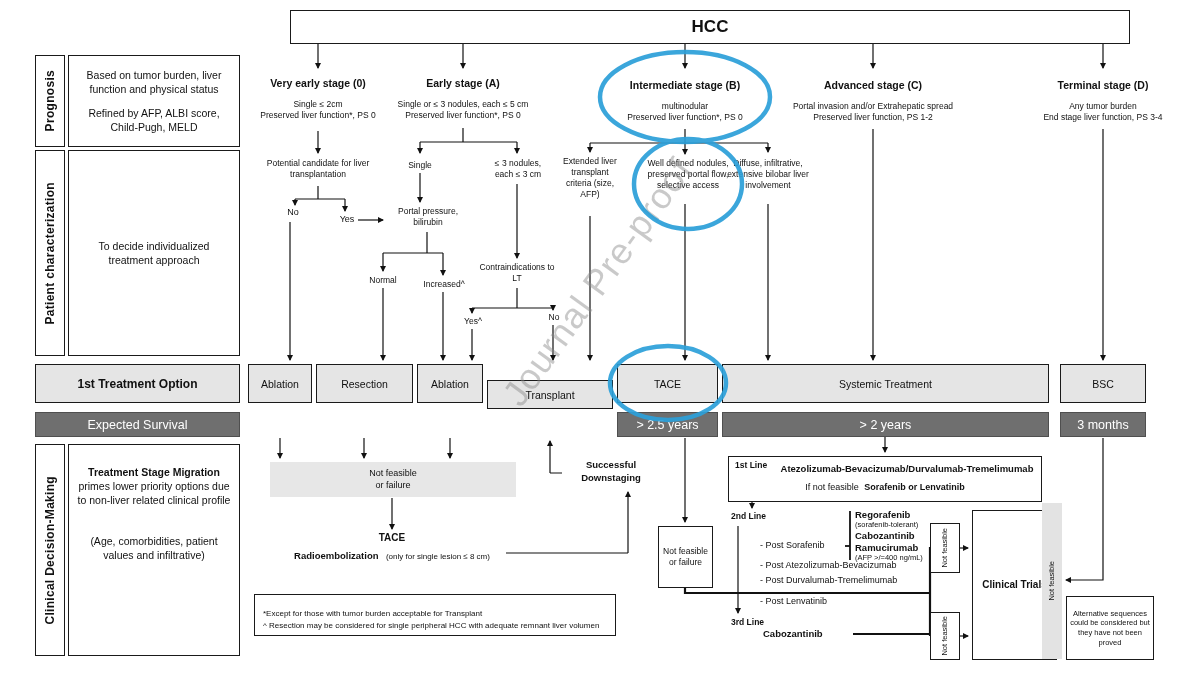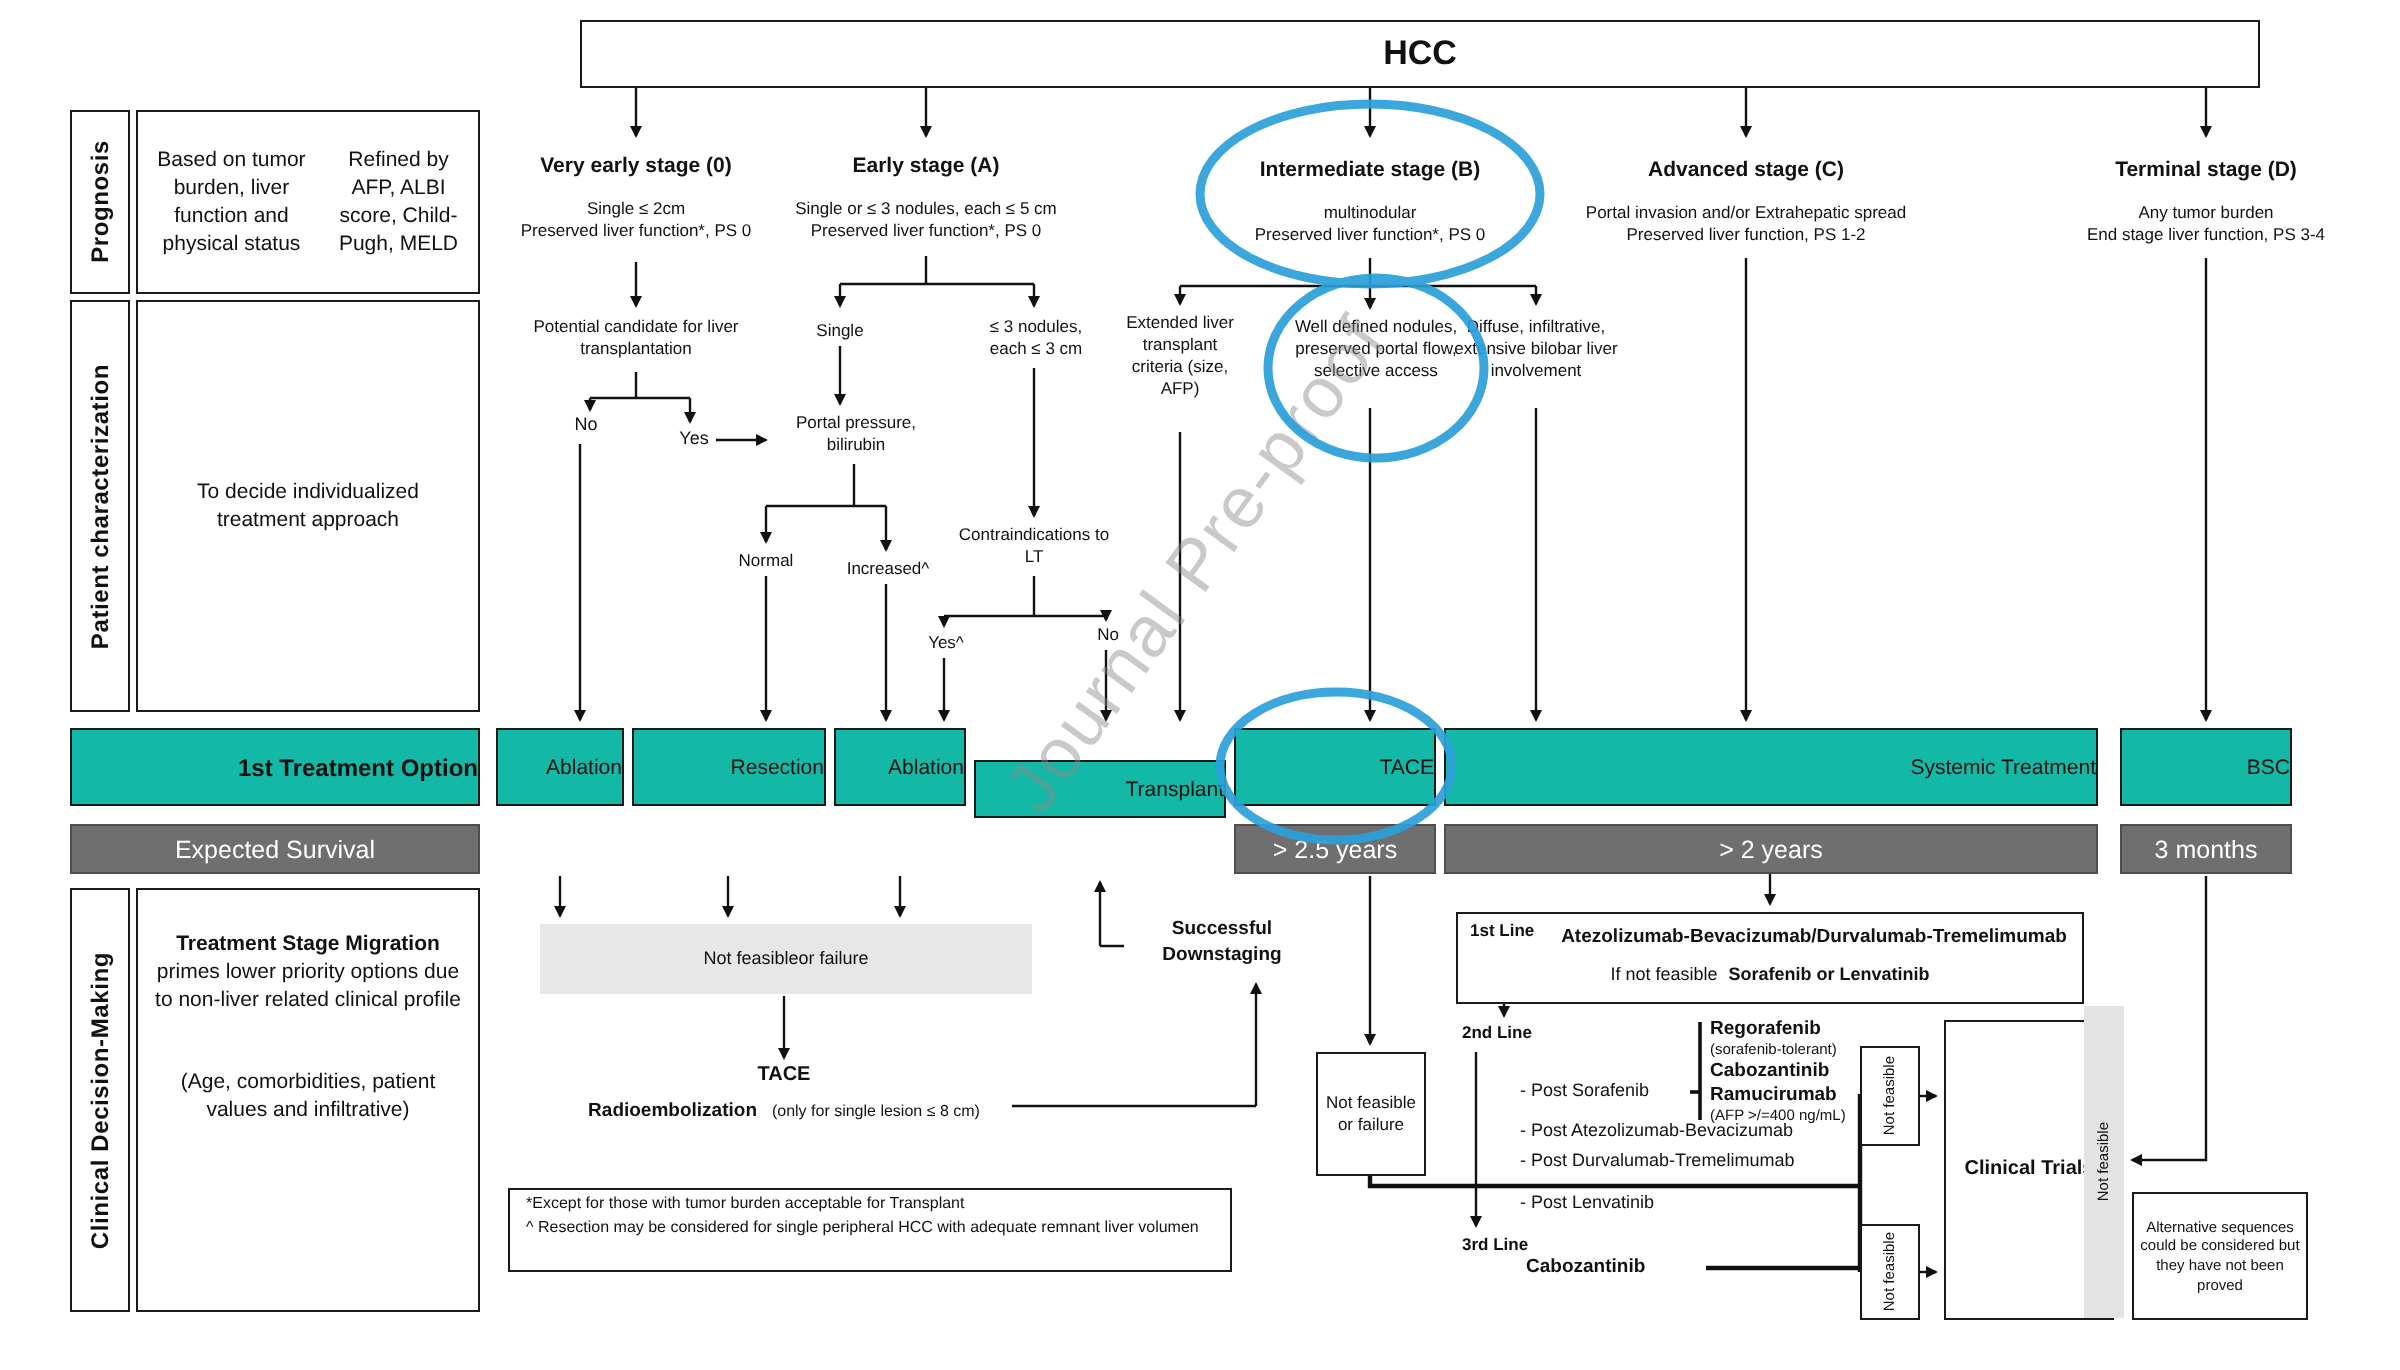--- a/index.html
+++ b/index.html
@@ -7,25 +7,25 @@
   #root {
     position: relative; width: 1200px; height: 685px;
     font-family: "Liberation Sans", sans-serif; color: #111; background: #fff; overflow: hidden;
   }
   .abs { position: absolute; }
   .c { text-align: center; }
   .b { font-weight: bold; }
   .bx  { border: 1.4px solid #1a1a1a; background: #fff; }
   .bx2 { border: 1px solid #1a1a1a; background: #fff; }
   .flexc { display: flex; align-items: center; justify-content: center; }
-  .flexcol { display: flex; flex-direction: row; align-items: center; justify-content: center; }
+  .flexcol { display: flex; flex-direction: column; align-items: center; justify-content: center; }
   .vlabel { writing-mode: vertical-rl; transform: rotate(180deg); text-align: center; }
   .vbig { font-weight: bold; font-size: 12px; letter-spacing: .3px; }
   .vsmall { font-size: 7.5px; line-height: 1.1; }
-  .treat { border: 1.2px solid #1a1a1a; background: #14b8a6; font-size: 10.5px; justify-content: flex-end; }
+  .treat { border: 1.2px solid #1a1a1a; background: #e5e5e5; font-size: 10.5px; }
   .sbar { background: #6f6f6f; color: #fff; font-weight: normal; font-size: 12.5px; border: 1px solid #4f4f4f; }
   .t75 { font-size: 7.5px; line-height: 1.3; }
   .t8  { font-size: 8px;  line-height: 1.5; }
   .t85 { font-size: 8.5px; line-height: 1.3; }
   .t9  { font-size: 9px;  line-height: 1.3; }
   .t95 { font-size: 9.5px; line-height: 1.3; }
   .t10 { font-size: 10.5px; line-height: 1.35; }
   .hdr { font-size: 10.5px; font-weight: bold; }
   .graybox { background: #e7e7e7; }
   .graybar { background: #e3e3e3; }
@@ -255,21 +255,21 @@
   </div>
 
   <div class="abs bx2 flexc c b" style="left:972px;top:510px;width:85px;height:150px;font-size:10px;line-height:1.4">Clinical Trials</div>
 
   <div class="abs graybar flexc" style="left:1042px;top:503px;width:20px;height:156px">
     <span class="vlabel vsmall">Not feasible</span>
   </div>
 
   <div class="abs bx2 flexc c t75" style="left:1066px;top:596px;width:88px;height:64px;padding:3px">Alternative sequences could be considered but they have not been proved</div>
 
-  <div class="abs bx2 t8" style="left:254px;top:594px;width:362px;height:42px;padding:1px 8px">
+  <div class="abs bx2 t8" style="left:254px;top:594px;width:362px;height:42px;padding:13px 8px">
     <div>*Except for  those with tumor burden acceptable for Transplant</div>
     <div>^ Resection may be considered for single peripheral HCC with adequate remnant liver volumen</div>
   </div>
 
   <div class="abs flexc watermark" style="left:398px;top:252px;width:400px;height:60px">Journal Pre-proof</div>
 
   <svg class="abs layer" width="1200" height="685">
     <g fill="none" stroke="#2b9fd9" stroke-width="4.5" opacity="0.92">
       <ellipse cx="685" cy="97" rx="85" ry="45"></ellipse>
       <ellipse cx="688" cy="184" rx="54" ry="45"></ellipse>

